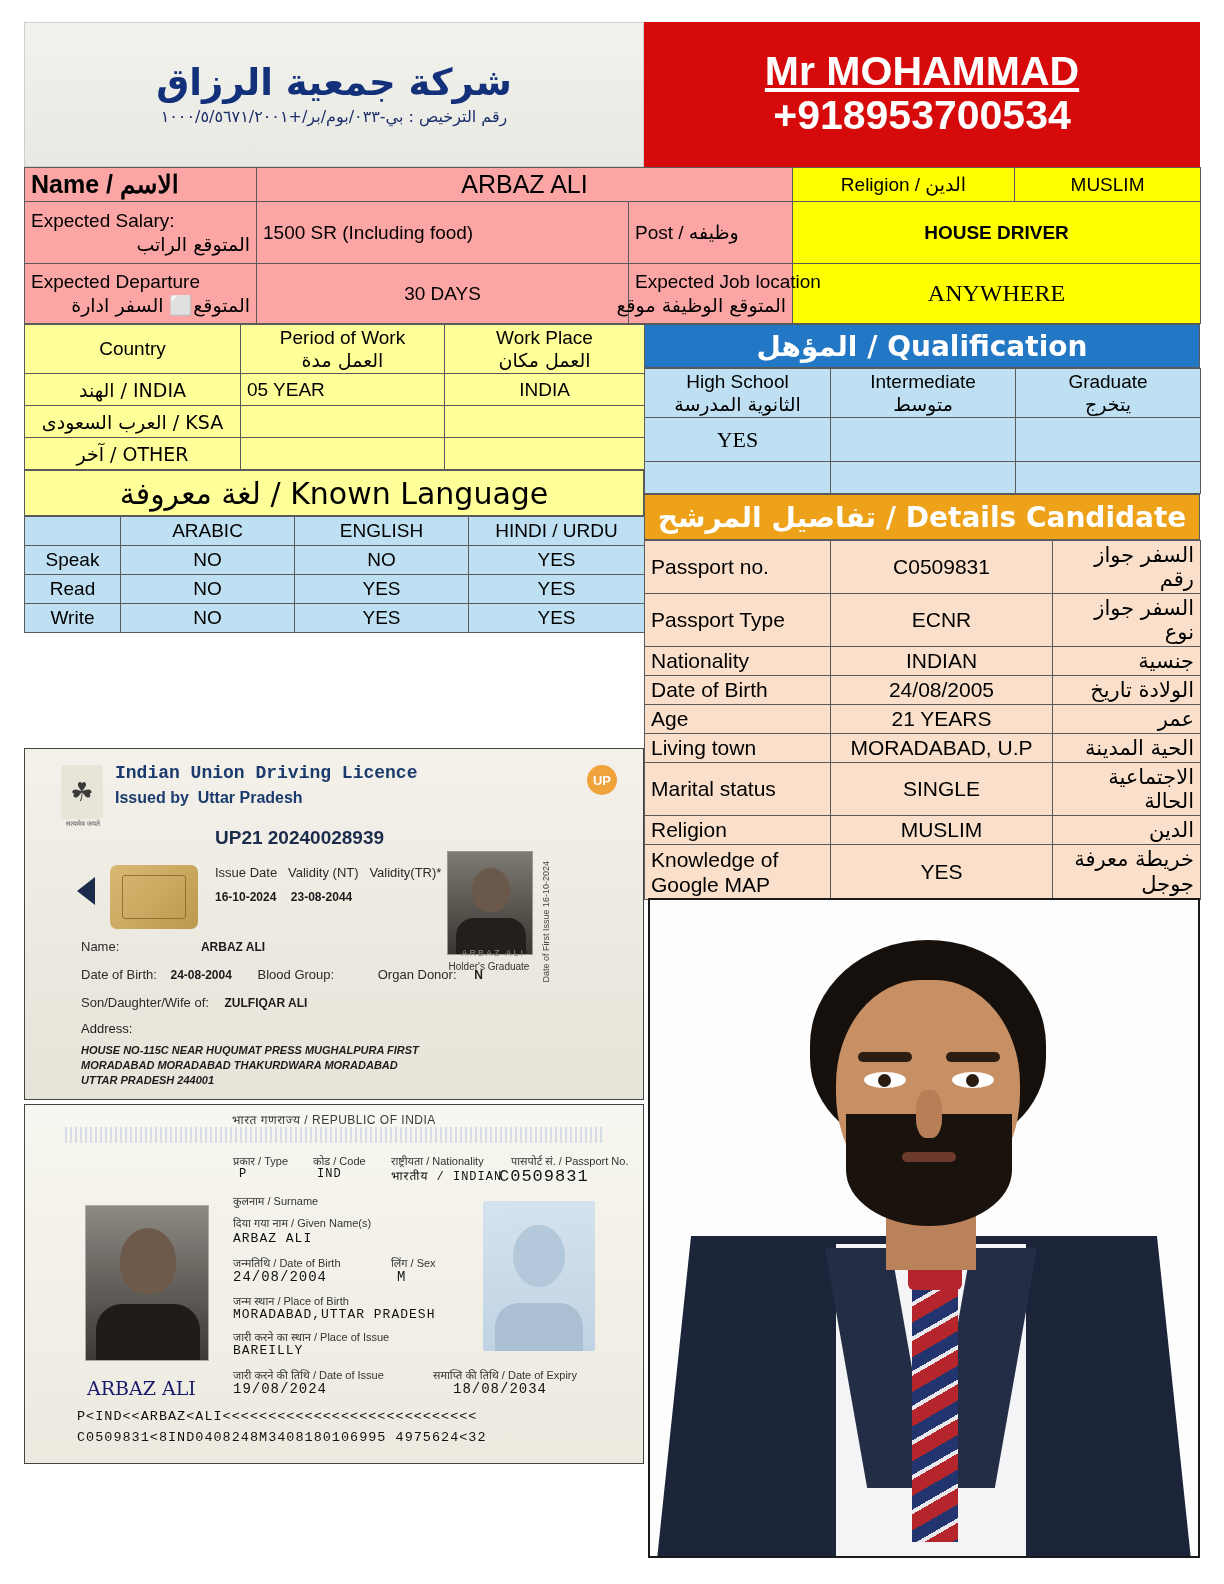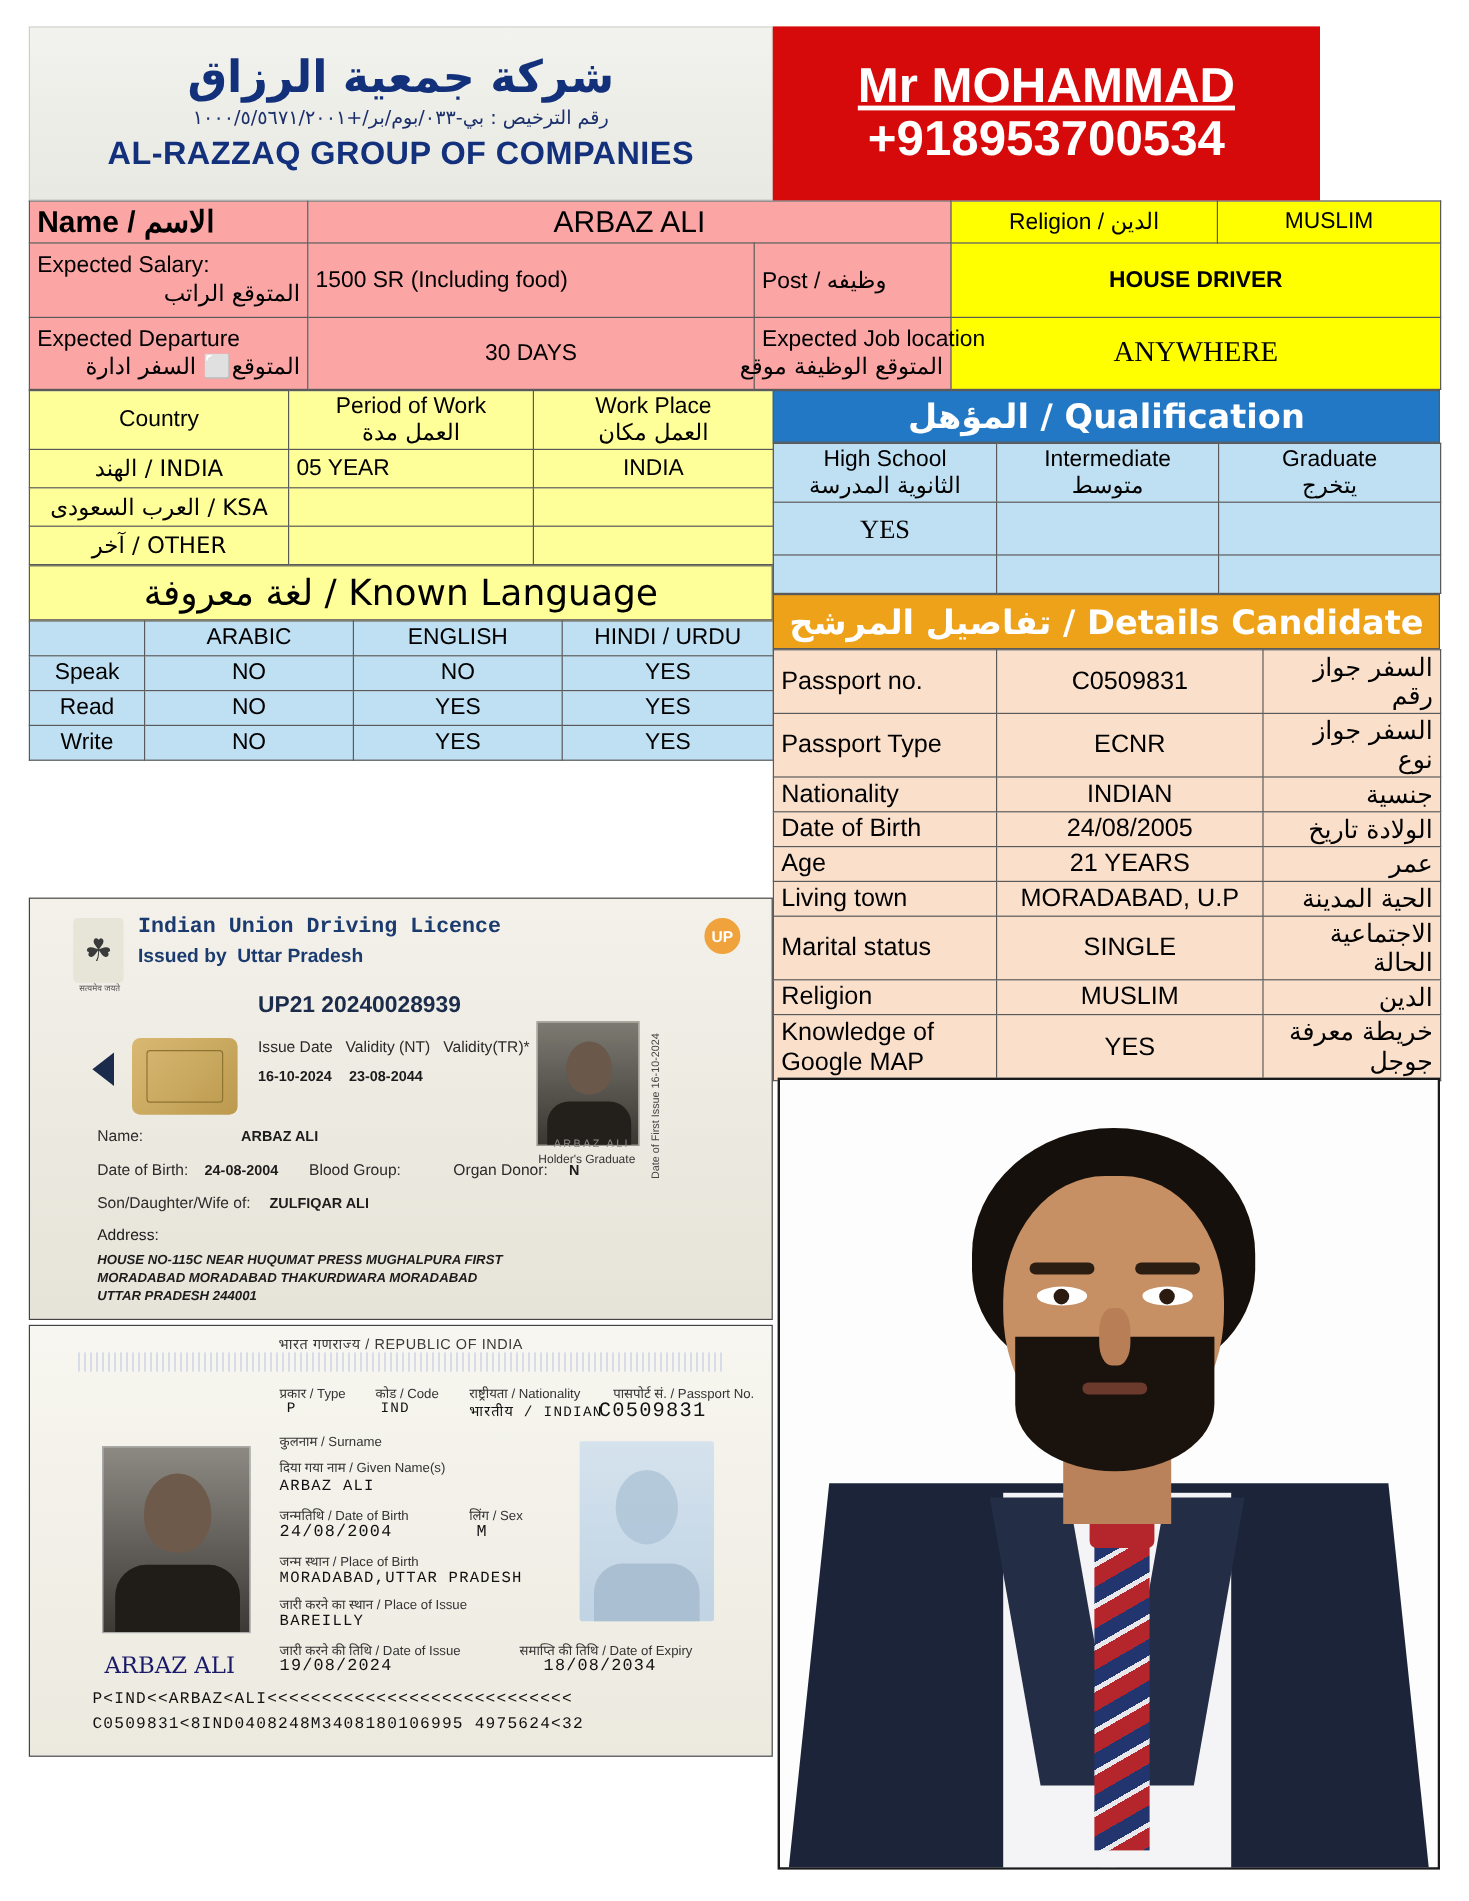--- a/index.html
+++ b/index.html
@@ -7,21 +7,21 @@
   body {
     width: 1224px; height: 1584px;
     font-family: "Liberation Sans", sans-serif;
     background: #ffffff;
     color: #000;
     overflow: hidden;
   }
   .page { position: relative; width: 1224px; height: 1584px; padding: 22px 24px; }
 
   
-  .header { display: flex; width: 1076px; height: 145px; justify-content: flex-end; }
+  .header { display: flex; width: 1176px; height: 145px; justify-content: flex-end; }
   .logo-box {
     width: 620px; height: 145px;
     background: linear-gradient(#f2f2ee, #e9e9e3);
     border: 1px solid #cfcfc8;
     display: flex; flex-direction: column; align-items: center; justify-content: center;
     overflow: hidden;
   }
   .logo-ar {
     font-family: "DejaVu Sans", sans-serif;
     font-size: 37px; font-weight: bold; color: #13317a; direction: rtl;
@@ -187,21 +187,20 @@
 </style>
 </head>
 <body>
 
 <div class="page">
 
   <div class="header">
     <div class="logo-box">
       <div class="logo-ar">شركة جمعية الرزاق</div>
       <div class="logo-lic">رقم الترخيص : بي-٠٣٣/بوم/بر/+١٠٠٠/٥/٥٦٧١/٢٠٠١</div>
-      <div class="logo-en">AL-RAZZAQ GROUP OF COMPANIES</div>
     </div>
     <div class="contact-box">
       <div class="contact-name">Mr MOHAMMAD</div>
       <div class="contact-phone">+918953700534</div>
     </div>
   </div>
 
   <table class="top-table">
     <colgroup>
       <col style="width:232px">

